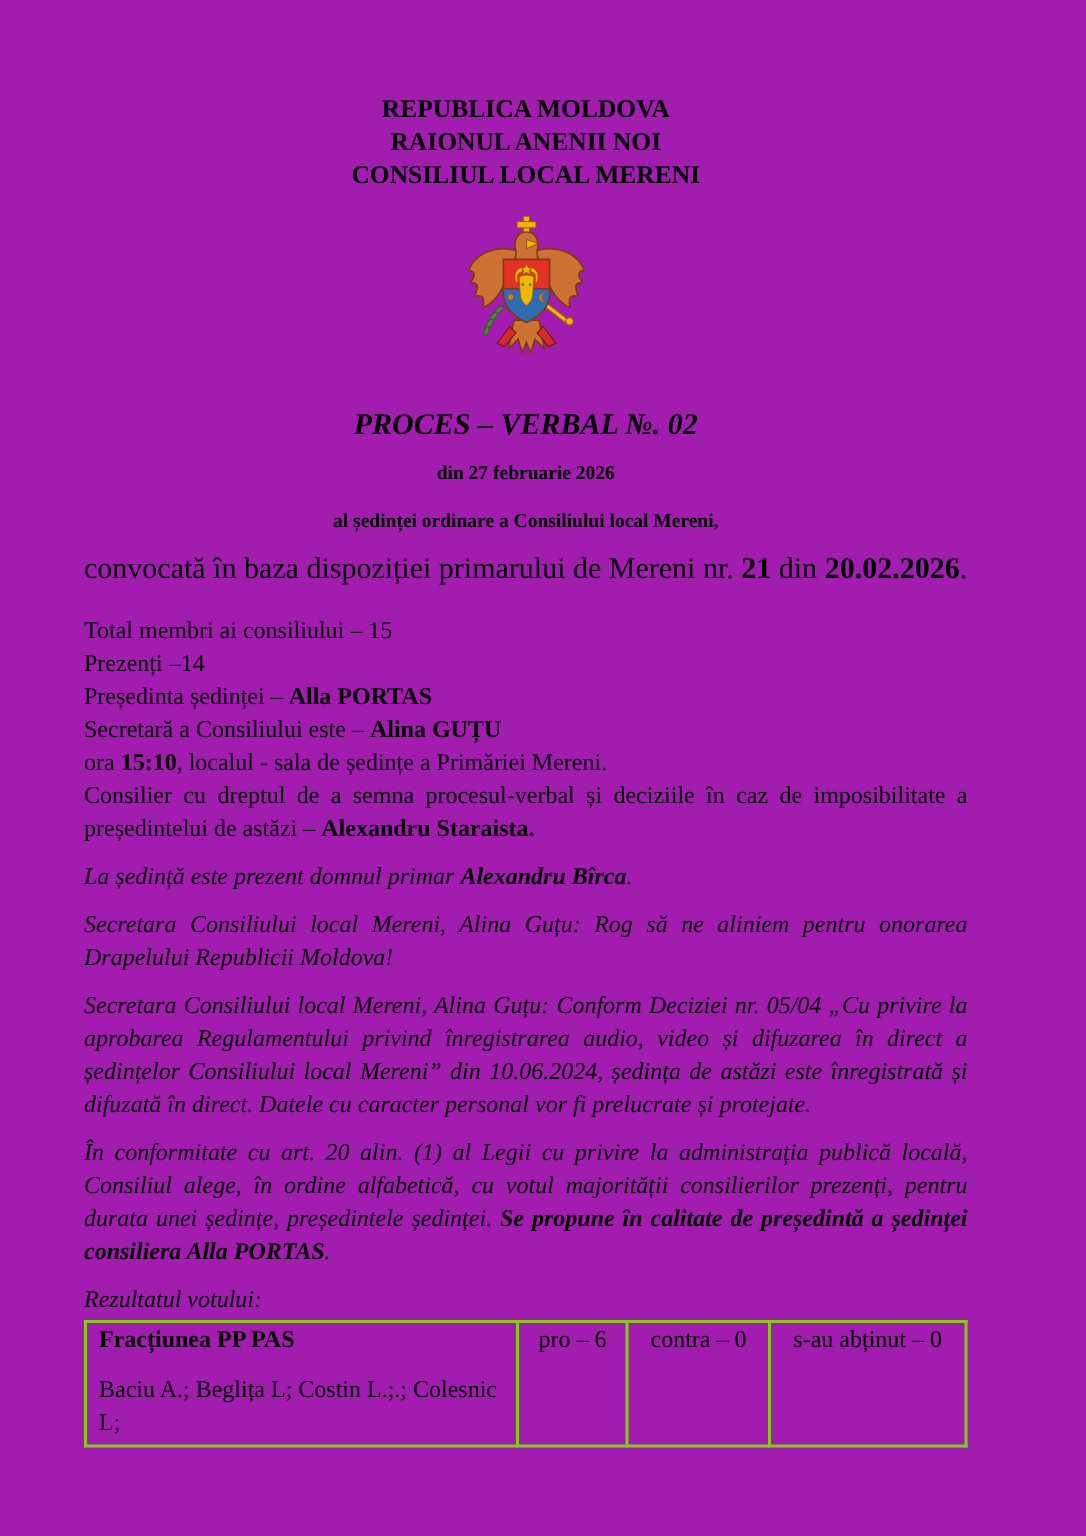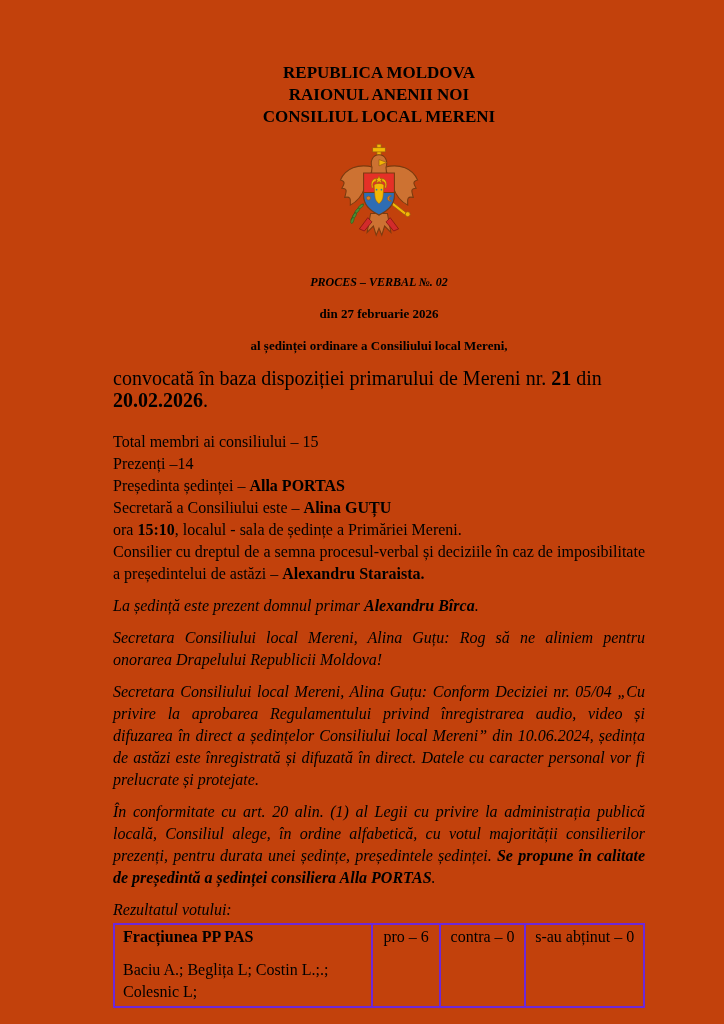--- a/index.html
+++ b/index.html
@@ -1,38 +1,38 @@
 <!DOCTYPE html>
 <html><head>
 <meta charset="utf-8">
 <style>
   html,body{margin:0;padding:0;background:#fff;}
   .page{
-    width:724px;height:1024px;background:#c2410c;color:#000;
+    width:724px;height:1024px;background:#a21caf;color:#000;
     font-family:"Liberation Serif","DejaVu Serif",serif;
-    box-sizing:border-box;padding:62px 79px 0 113px;overflow:hidden;
+    box-sizing:border-box;padding:62px 79px 0 56px;overflow:hidden;
   }
   .doc-header p{
     margin:0;text-align:center;font-weight:bold;font-size:17px;line-height:22px;
   }
   .emblem-wrap{text-align:center;margin:12px 0 0 0;}
   .emblem-wrap svg{display:inline-block;}
   .title-block{margin-top:22px;}
   .title-line{margin:0 0 10px 0;text-align:center;font-weight:bold;font-size:13px;line-height:22px;}
-  .title-main{font-style:italic;font-size:12px;}
+  .title-main{font-style:italic;font-size:20px;}
   .convocation{margin:0 0 20px 0;font-size:20px;line-height:22px;text-align:left;}
   .body p{margin:0;font-size:16px;line-height:22px;}
   .jp{text-align:justify;}
   .gap{margin-top:10px !important;font-style:italic;}
   table.vote{
     border-collapse:collapse;width:100%;margin-top:2px;table-layout:fixed;
     font-size:16px;line-height:22px;
   }
   table.vote td{
-    border:2px solid #6d28d9;vertical-align:top;padding:1px 8px 3px 8px;
+    border:2px solid #84cc16;vertical-align:top;padding:1px 8px 3px 8px;
   }
   td.c-faction{width:52%;}
   td.c-pro{width:11%;text-align:center;}
   td.c-contra{width:15%;text-align:center;}
   td.c-abst{width:22%;text-align:center;}
   .faction-name{font-weight:bold;}
   .faction-members{margin-top:11px;}
   b{font-weight:bold;}
 </style>
 </head>

